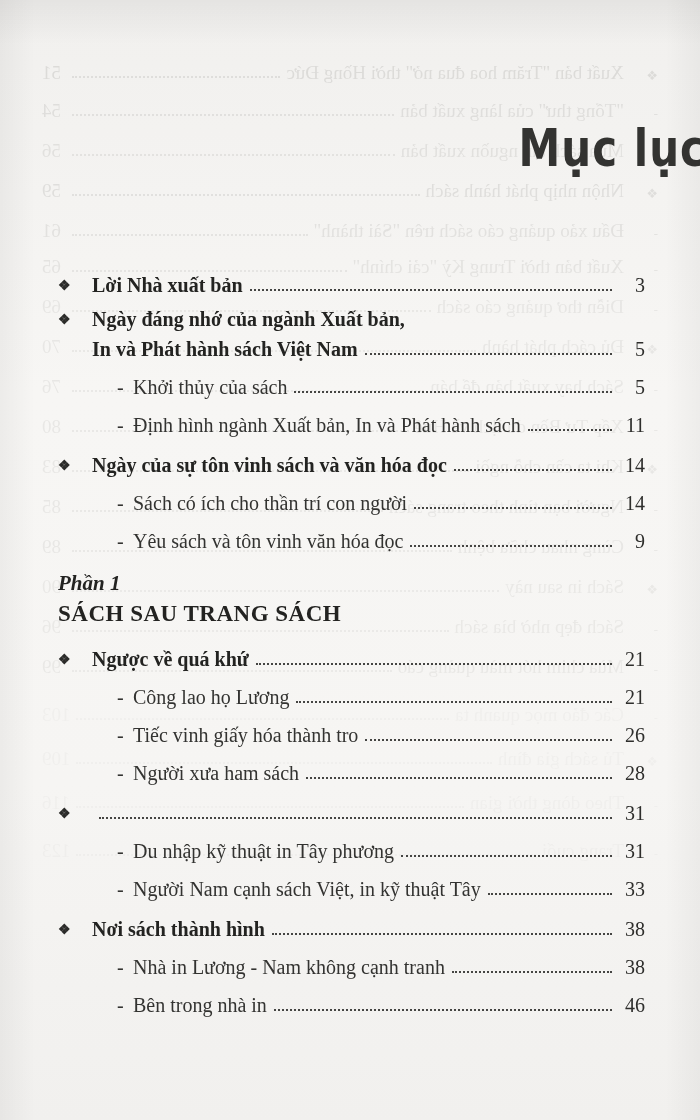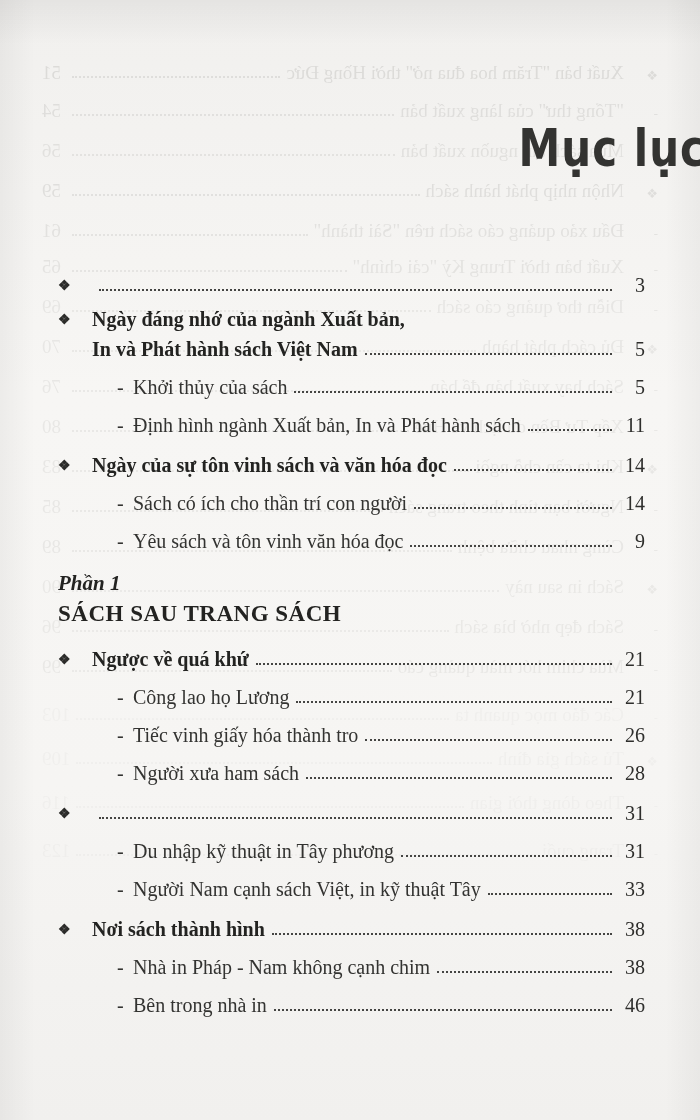--- a/index.html
+++ b/index.html
@@ -190,20 +190,21 @@
         <span class="g-label">Trang cuối</span>
         <span class="g-leader"></span>
         <span class="g-num">123</span>
       </div>
     </div>
   <div class="title">Mục lục</div>
   <div class="content">
     <div class="toc">
         <div class="row sec">
           <span class="bullet">❖</span>
+          <span class="label">Lời Nhà xuất bản</span>
           <span class="leader"></span>
           <span class="pnum">3</span>
         </div>
         <div class="row sec line1">
           <span class="bullet">❖</span>
           <span class="label">Ngày đáng nhớ của ngành Xuất bản,</span>
         </div>
         <div class="row sec line2">
           <span class="indent"></span>
           <span class="label">In và Phát hành sách Việt Nam</span>
@@ -286,21 +287,21 @@
           <span class="pnum">33</span>
         </div>
         <div class="row sec">
           <span class="bullet">❖</span>
           <span class="label">Nơi sách thành hình</span>
           <span class="leader"></span>
           <span class="pnum">38</span>
         </div>
         <div class="row sub">
           <span class="dash">-</span>
-          <span class="label">Nhà in Pháp - Nam không cạnh chim</span>
+          <span class="label">Nhà in Lương - Nam không cạnh tranh</span>
           <span class="leader"></span>
           <span class="pnum">38</span>
         </div>
         <div class="row sub">
           <span class="dash">-</span>
           <span class="label">Bên trong nhà in</span>
           <span class="leader"></span>
           <span class="pnum">46</span>
         </div>
       </div>

